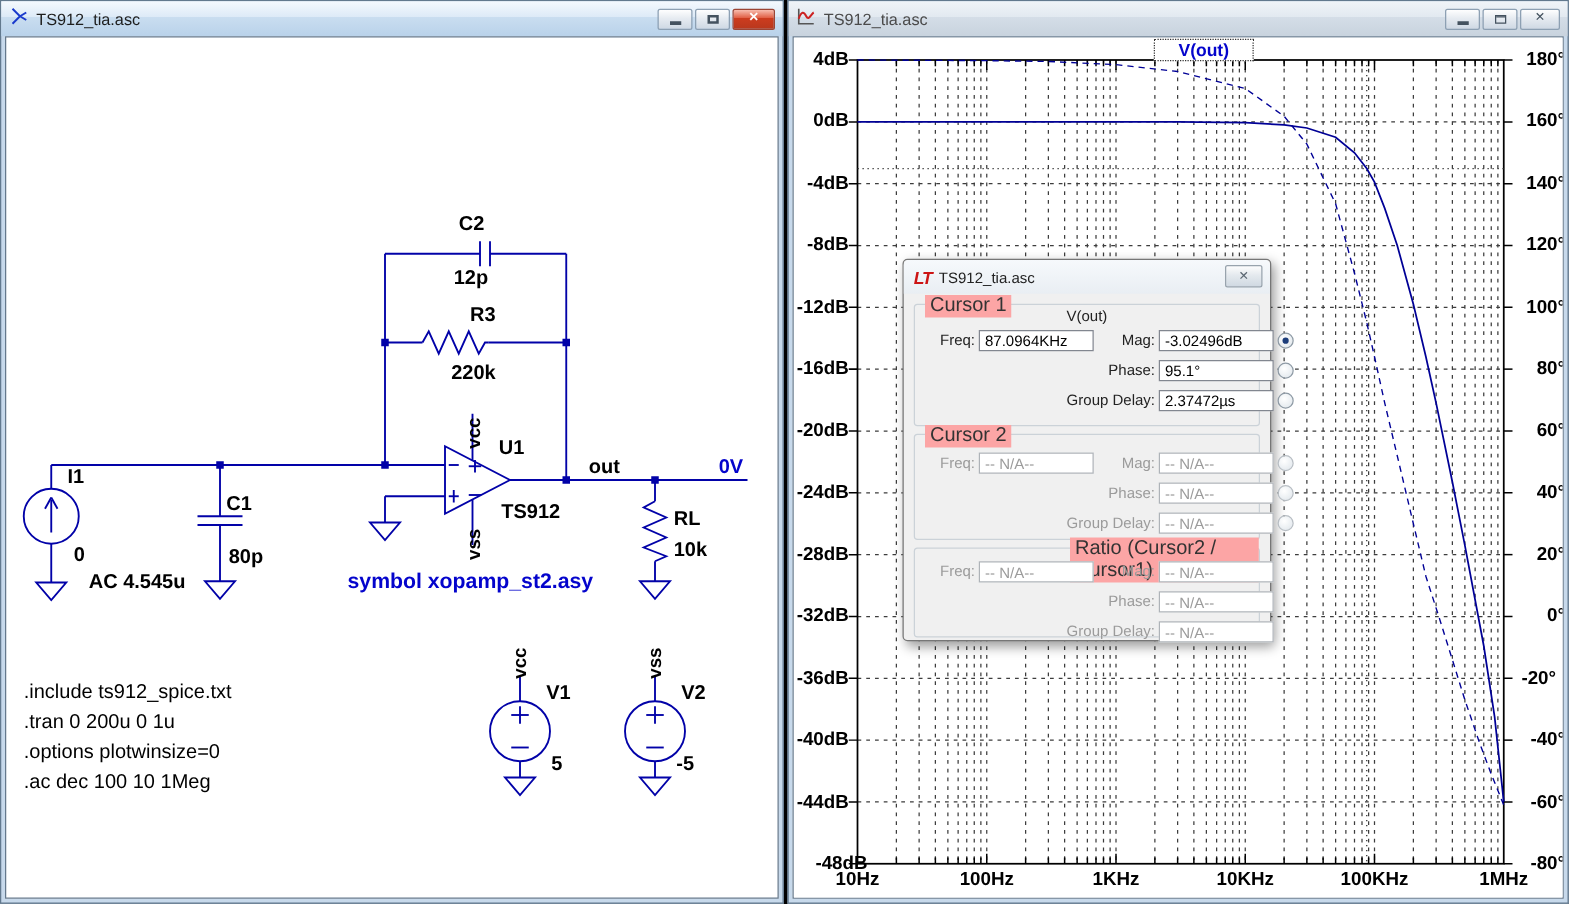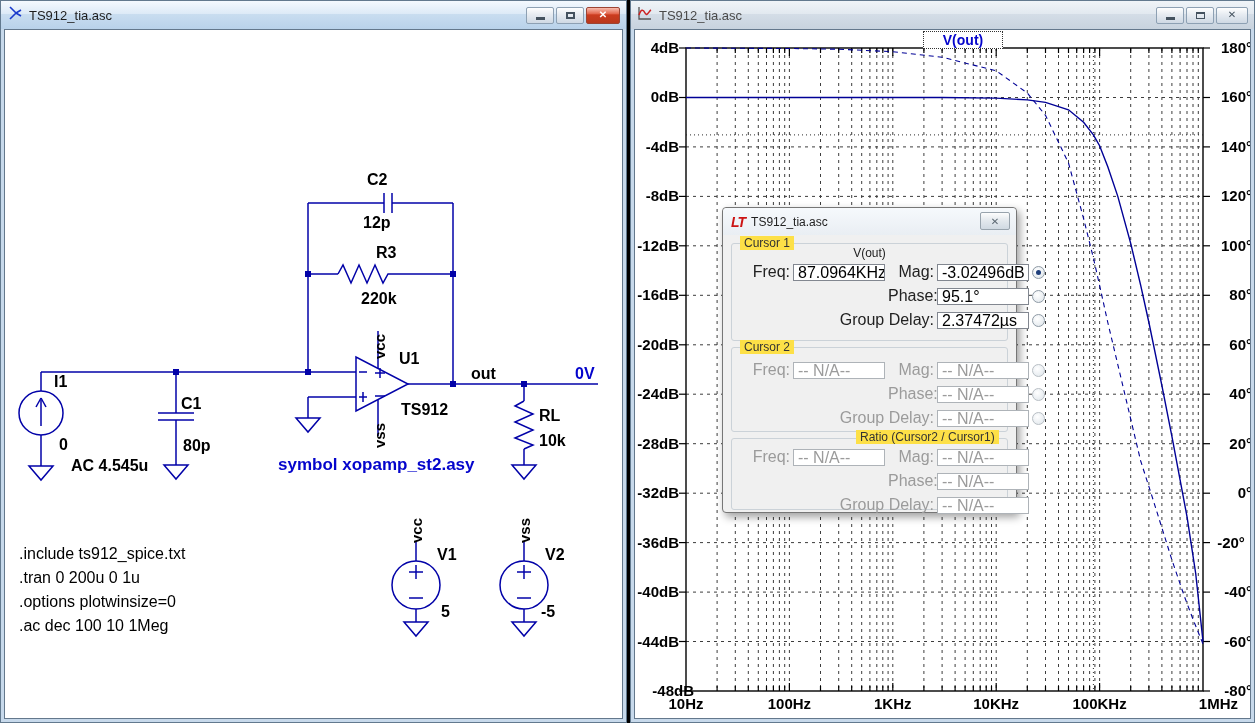--- a/index.html
+++ b/index.html
@@ -59,28 +59,28 @@
        border:1px solid #767676;border-radius:4px;box-shadow:3px 4px 9px rgba(0,0,0,.38);z-index:20;box-sizing:border-box;}
   .dlg-title{position:absolute;left:0;right:0;top:0;height:27px;display:flex;align-items:center;gap:6px;
        padding:0 8px;box-sizing:border-box;border-radius:4px 4px 0 0;
        background:linear-gradient(#f6f9fc,#e9eef3);}
   .lt-logo{font-style:italic;font-weight:bold;font-size:14px;color:#cc1414;letter-spacing:-1px;}
   .dlg-title-text{font-size:12px;color:#222;}
   .dlg-close{position:absolute;right:6px;top:4px;width:30px;height:18px;border:1px solid #98a3ad;
        border-radius:2px;background:linear-gradient(#fdfdfd,#e4e9ee 45%,#d0d9e2);color:#5b6772;
        font-size:10px;display:flex;align-items:center;justify-content:center;box-sizing:border-box;}
   .grp{position:absolute;left:8px;width:277px;border:1px solid #cbd2d8;border-radius:3px;box-sizing:border-box;}
-  .grp .legend{position:absolute;left:8px;top:-8px;background:#fde047;padding:0 4px;font-size:12px;color:#333;}
+  .grp .legend{position:absolute;left:8px;top:-8px;background:#fca5a5;padding:0 4px;font-size:16px;color:#333;}
   .grp.c1{top:35px;height:98px;}
   .grp.c2{top:139px;height:85px;}
   .grp.ratio{top:230px;height:72px;}
   .grp.ratio .legend{left:124px;top:-9px;}
   .trace-name{position:absolute;left:0;width:100%;top:2px;text-align:center;font-size:12px;color:#222;}
-  .rows{position:absolute;left:16px;right:4px;display:grid;grid-template-columns:42px 92px 46px 92px 16px;
-       grid-auto-rows:18px;row-gap:6px;column-gap:3px;align-items:center;font-size:16px;}
+  .rows{position:absolute;left:6px;right:4px;display:grid;grid-template-columns:42px 92px 46px 92px 16px;
+       grid-auto-rows:18px;row-gap:6px;column-gap:3px;align-items:center;font-size:12px;}
   .c1 .rows{top:19px;}
   .c2 .rows{top:13px;}
   .ratio .rows{top:9px;}
   .lbl{color:#222;text-align:right;white-space:nowrap;}
   .lbl.gray{color:#9b9b9b;}
   .span3{grid-column:1/4;}
   .fld{height:17px;border:1px solid #828790;background:#fff;padding:0 4px;line-height:16px;
        box-sizing:border-box;overflow:hidden;white-space:nowrap;color:#000;}
   .fld.gray{color:#9b9b9b;border-color:#aeb3b8;}
   .radio{width:13px;height:13px;border:1px solid #8e9aa5;border-radius:50%;box-sizing:border-box;
@@ -469,21 +469,21 @@
         <div class="ticklabel" style="left: 575px; width: 42px; top: 454.154px; text-align: right;">0°</div>
         <div class="ticklabel" style="left: 575px; width: 42px; top: 503.615px; text-align: center;">-20°</div>
         <div class="ticklabel" style="left: 575px; width: 42px; top: 553.077px; text-align: right;">-40°</div>
         <div class="ticklabel" style="left: 575px; width: 42px; top: 602.538px; text-align: right;">-60°</div>
         <div class="ticklabel" style="left: 575px; width: 42px; top: 652px; text-align: right;">-80°</div>
         <div class="ticklabel" style="left: 16px; width: 70px; top: 665px; text-align: center;">10Hz</div>
         <div class="ticklabel" style="left: 119.4px; width: 70px; top: 665px; text-align: center;">100Hz</div>
         <div class="ticklabel" style="left: 222.8px; width: 70px; top: 665px; text-align: center;">1KHz</div>
         <div class="ticklabel" style="left: 326.2px; width: 70px; top: 665px; text-align: center;">10KHz</div>
         <div class="ticklabel" style="left: 429.6px; width: 70px; top: 665px; text-align: center;">100KHz</div>
-        <div class="ticklabel" style="left: 533px; width: 70px; top: 665px; text-align: right;">1MHz</div>
+        <div class="ticklabel" style="left: 533px; width: 70px; top: 665px; text-align: center;">1MHz</div>
       </div>
   </div>
 </div>
 
 <div id="cursor-dialog">
   <div class="dlg-title">
     <span class="lt-logo">LT</span>
     <span class="dlg-title-text">TS912_tia.asc</span>
   </div>
   <span class="dlg-close">✕</span>

